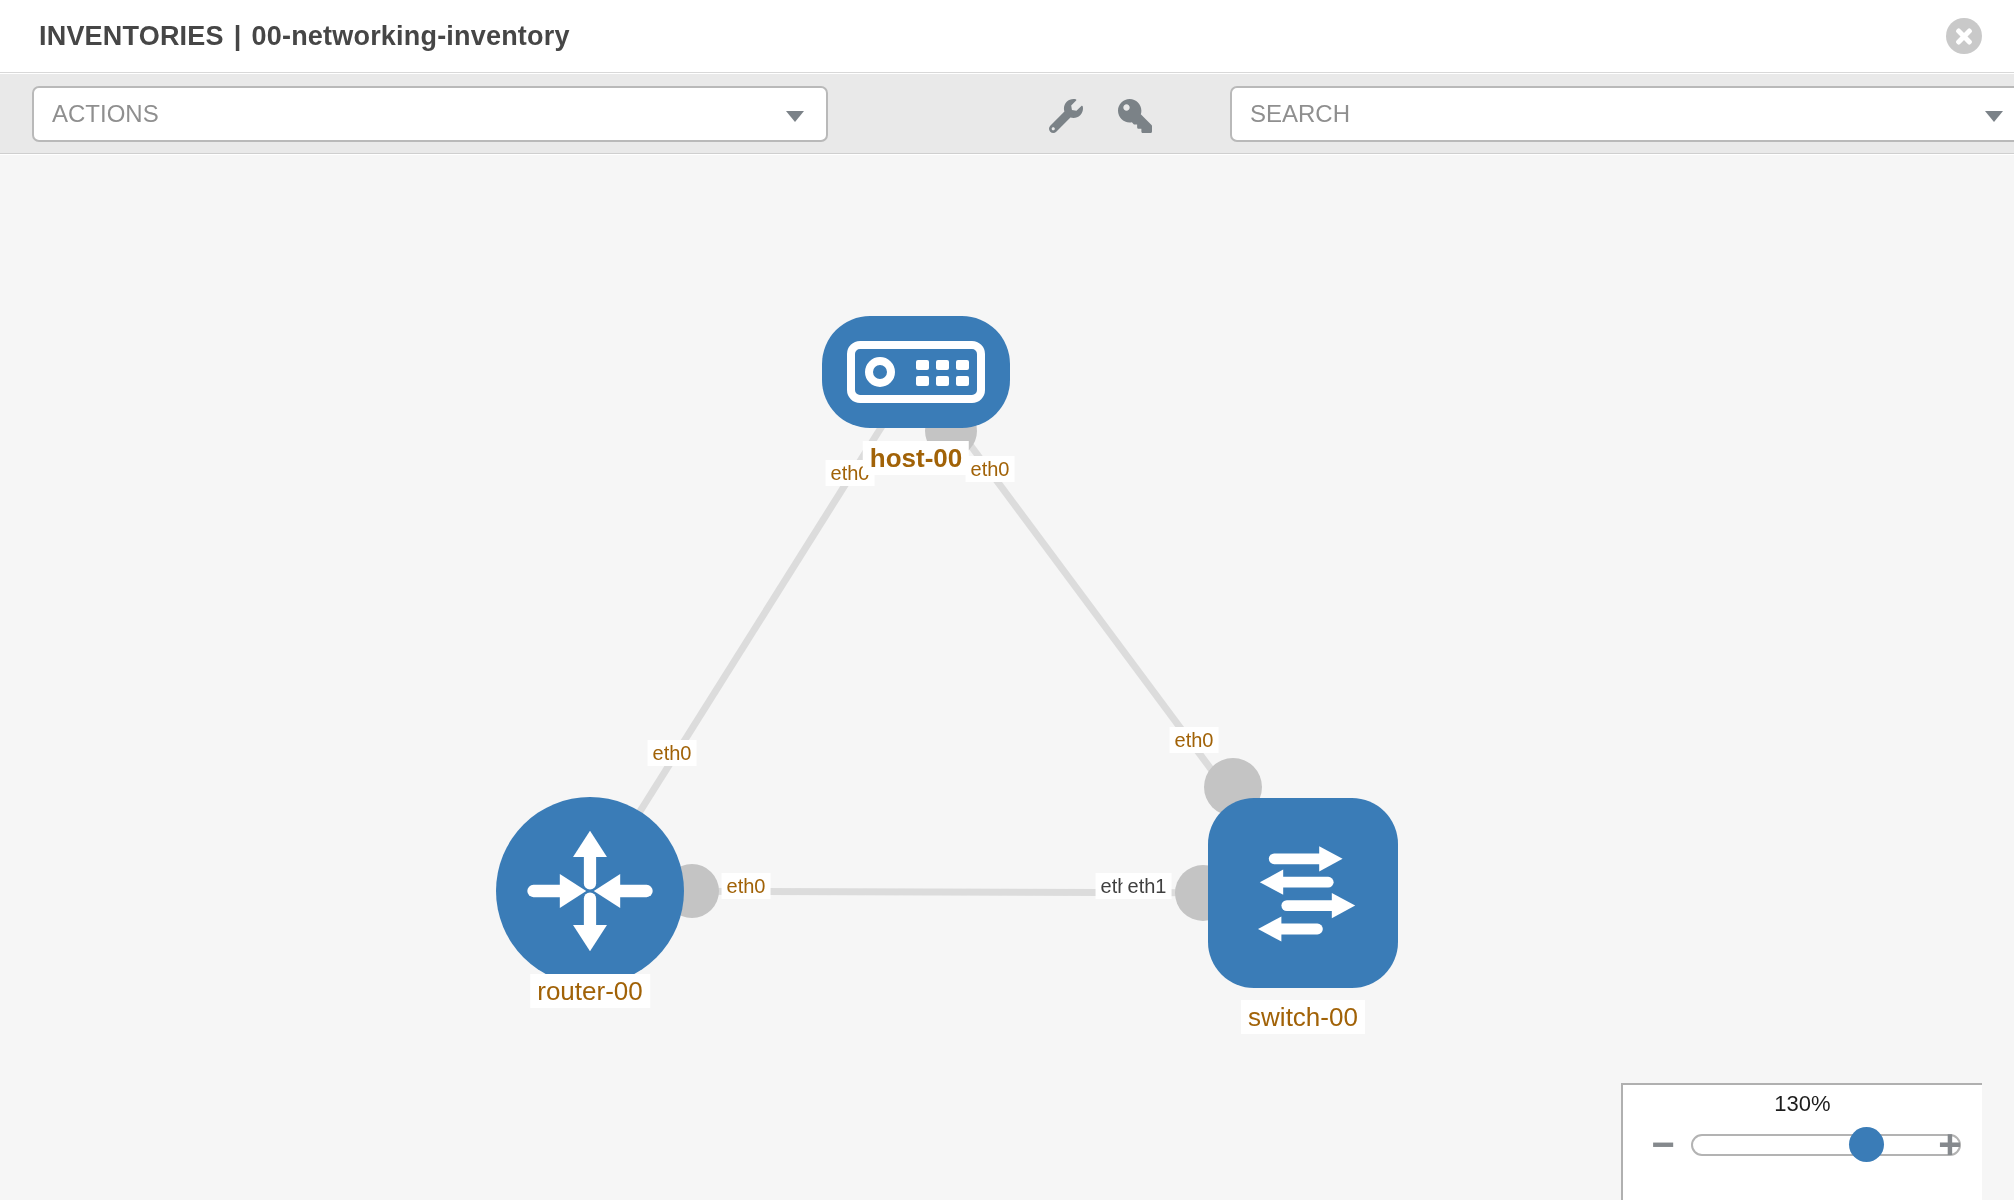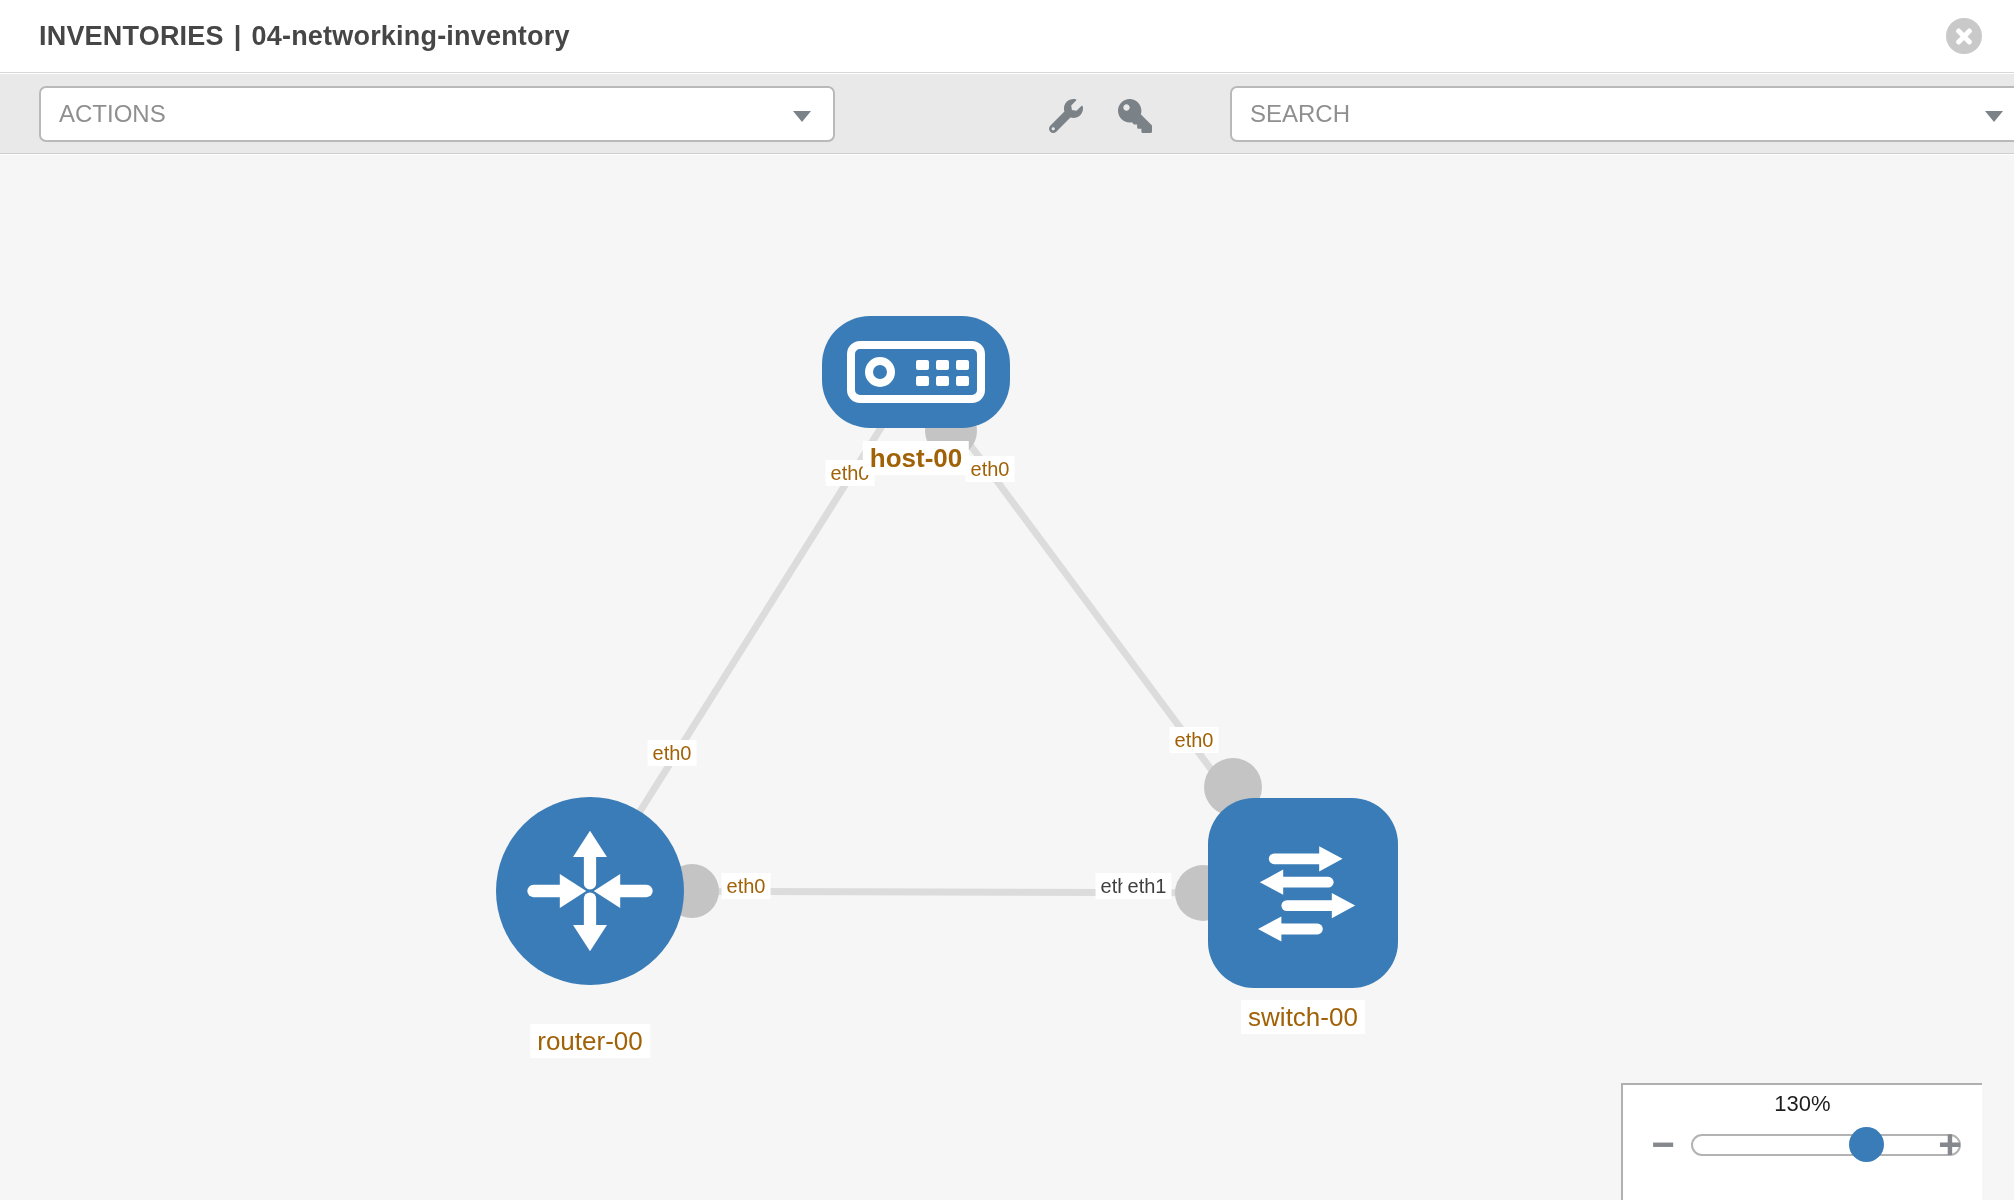--- a/index.html
+++ b/index.html
@@ -25,21 +25,21 @@
   
   .toolbar { position:absolute; left:0; top:74px; width:2014px; height:80px;
              background:#e9e9e9; border-bottom:1px solid #cfcfcf; }
   .select { position:absolute; top:12px; height:56px; background:#fff;
             border:2px solid #b9b9b9; border-radius:7px; display:flex; align-items:center;
             cursor:pointer; }
   .select .ph { margin-left:18px; font-size:24px; color:#8f8f8f; }
   .select .caret { position:absolute; right:22px; top:23px; width:0; height:0;
                    border-left:9px solid transparent; border-right:9px solid transparent;
                    border-top:11px solid #7b8288; }
-  .select.actions { left:39px;  width:796px; }
+  .select.actions { left:32px;  width:796px; }
   .select.search  { left:1183px; width:797px;margin-left:47px; }
   .tool { position:absolute; top:22px; width:44px; height:40px; border:none; background:transparent;
           cursor:pointer; display:flex; align-items:center; justify-content:center; }
   .tool.wrench { left:1044px; }
   .tool.key    { left:1113px; }
   .tool svg { display:block; }
 
   
   .canvas { position:absolute; left:0; top:155px; width:2014px; height:1045px; background:#f6f6f6; }
   svg.net { position:absolute; left:0; top:0; z-index:1; }
@@ -77,21 +77,21 @@
 </style>
 </head>
 <body>
 
 <div id="app">
 
   <header class="titlebar">
     <h1 class="title">
       <span>INVENTORIES</span>
       <span class="sep">|</span>
-      <span>04-networking-inventory</span>
+      <span>00-networking-inventory</span>
     </h1>
     <button class="close-btn">
       <span class="close-circle">
           <i class="a"></i>
           <i class="b"></i>
         </span>
     </button>
   </header>
 
   <div class="toolbar">
@@ -178,21 +178,21 @@
     <div class="lbl iface" style="left:990px;  top:301px;">eth0</div>
     <div class="lbl iface" style="left:672px;  top:585px;">eth0</div>
     <div class="lbl iface" style="left:1194px; top:572px;">eth0</div>
     <div class="lbl iface" style="left:746px;  top:718px;">eth0</div>
 
     <div class="overlap-wrap" style="left:1147px; top:718px;">
       <span class="back">eth1</span>
       <span class="front">eth1</span>
     </div>
 
-    <div class="lbl nname" style="left:590px;  top:869px;">router-00</div>
+    <div class="lbl nname" style="left:590px;  top:819px;">router-00</div>
     <div class="lbl nname" style="left:1303px; top:845px;">switch-00</div>
 
     <div class="zoom-panel">
       <div class="zoom-level">130%</div>
       <button class="zoom-out">
         <span>−</span>
       </button>
       <div class="slider-track">
         <div class="slider-thumb"></div>
       </div>

